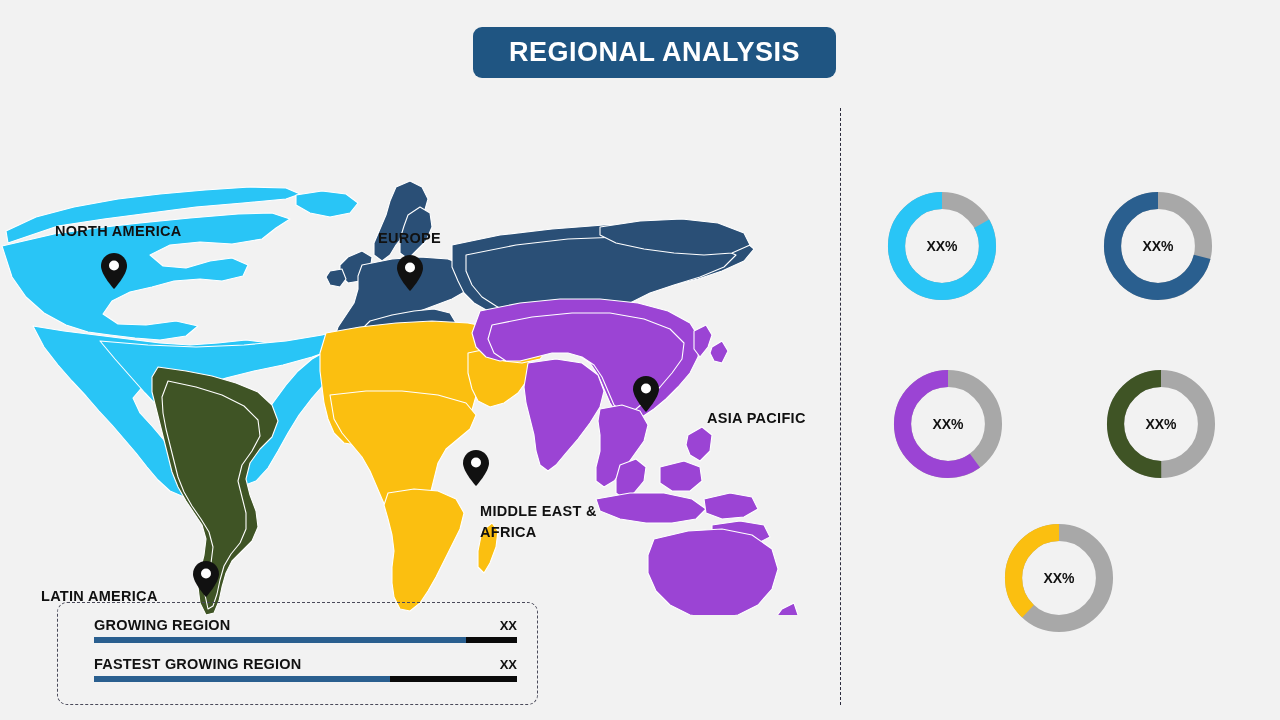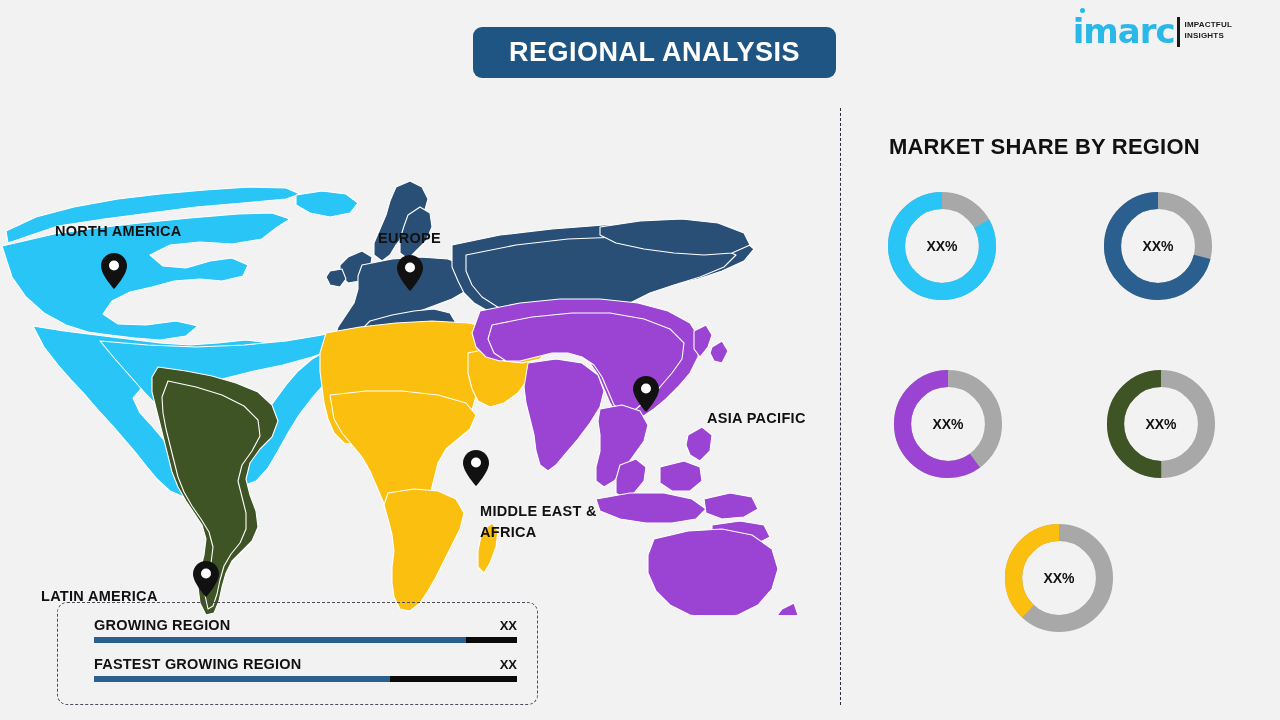--- a/index.html
+++ b/index.html
@@ -100,31 +100,20 @@
 </style>
 </head>
 <body>
 
 <div class="page">
 
   <div class="title-bar">
     <span class="title-text">REGIONAL ANALYSIS</span>
   </div>
 
-  <div class="logo">
-    <div class="logo-word">
-      <span class="logo-dot"></span>
-      <span>imarc</span>
-    </div>
-    <div class="logo-bar"></div>
-    <div class="logo-tag">
-      <div>IMPACTFUL</div>
-      <div>INSIGHTS</div>
-    </div>
-  </div>
 
   <div class="divider"></div>
 
   <div class="map-wrap">
     <svg class="map-svg" viewBox="0 0 830 520">
       <g stroke="#ffffff" stroke-width="1.1" stroke-linejoin="round">
 
         <g fill="#29c5f6">
           <path d="M8,148 L58,131 L104,124 L150,118 L196,112 L243,108 L286,104
                    L300,99 L286,93 L250,92 L205,95 L160,99 L118,104 L74,112
@@ -328,21 +317,20 @@
       <div class="legend-head">
         <span class="legend-name">FASTEST GROWING REGION</span>
         <span class="legend-val">XX</span>
       </div>
       <div class="legend-bar" style="background: rgb(10, 10, 10);">
         <div class="fill" style="width: 70%; background: rgb(42, 95, 143);"></div>
       </div>
     </div>
   </div>
 
-  <div class="panel-title">MARKET SHARE BY REGION</div>
 
   <div class="donuts">
     <div class="donut d0">
       <svg viewBox="0 0 42 42">
           <circle class="track" cx="21" cy="21" r="15.915" fill="none" stroke-width="6" stroke="#a8a8a8" stroke-dasharray="100 0"></circle>
           <circle class="arc" cx="21" cy="21" r="15.915" fill="none" stroke-width="6" stroke="#29c5f6" stroke-dasharray="83 17" stroke-dashoffset="0" transform="rotate(-90 21 21) scale(1,-1) translate(0,-42)"></circle>
         </svg>
       <div class="val">XX%</div>
     </div>
     <div class="donut d1">

